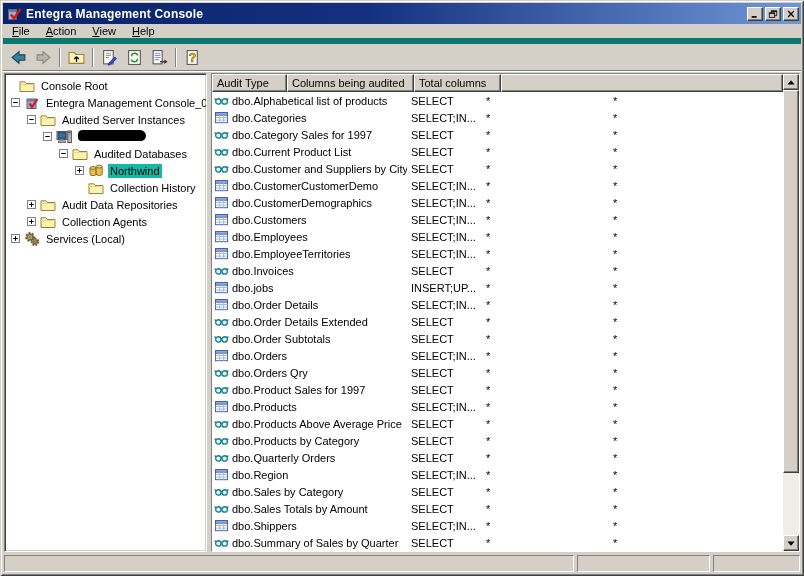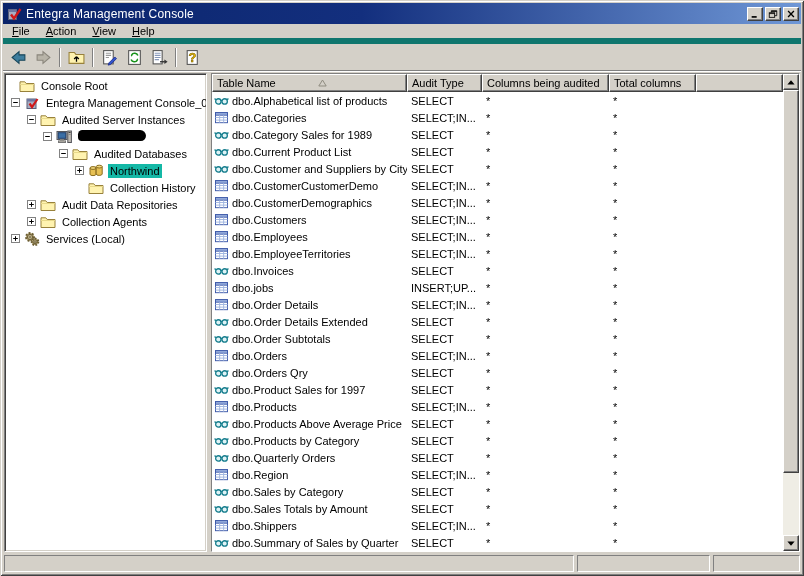--- a/index.html
+++ b/index.html
@@ -12,21 +12,21 @@
                 inset 2px 2px 0 #ffffff, inset -2px -2px 0 #808080;
     padding:3px;display:flex;flex-direction:column;
   }
 
   
   .titlebar{
     height:21px;flex:0 0 21px;display:flex;align-items:center;padding:0 2px 0 3px;
     background:linear-gradient(90deg,#0A246A 0%,#132F7E 45%,#6F97D6 100%);
   }
   .titlebar .ticon{width:16px;height:16px;margin-right:4px;flex:0 0 16px;}
-  .titlebar .ttext{color:#fff;font-weight:normal;font-size:12px;letter-spacing:.2px;flex:1;
+  .titlebar .ttext{color:#fff;font-weight:bold;font-size:12px;letter-spacing:.2px;flex:1;
     white-space:nowrap;overflow:hidden;}
   .winbtn{
     width:16px;height:14px;margin-left:2px;background:#D4D0C8;display:flex;align-items:center;justify-content:center;
     border-top:1px solid #fff;border-left:1px solid #fff;border-right:1px solid #404040;border-bottom:1px solid #404040;
     box-shadow: inset -1px -1px 0 #808080;
   }
   .winbtn svg{width:10px;height:10px;}
 
   
   .menubar{
@@ -319,26 +319,20 @@
               <circle cx="11" cy="10.8" r="0.8" fill="#fff"></circle>
             </g>
           </svg>
           <span class="tlabel">Services (Local)</span>
         </div>
       </div>
     <div class="splitter"></div>
     <div class="list-pane sunken">
       <div class="list-main">
         <div class="list-header" id="list-header">
-            <div class="hcell w0">
-              <span>Table Name</span>
-              <span class="sort"><svg width="9" height="8" viewBox="0 0 9 8">
-                  <polygon points="4.5,1 8.2,7 0.8,7" fill="#D4D0C8" stroke="#8f8c80"></polygon>
-                </svg></span>
-            </div>
             <div class="hcell w1">
               <span>Audit Type</span>
             </div>
             <div class="hcell w2">
               <span>Columns being audited</span>
             </div>
             <div class="hcell w3">
               <span>Total columns</span>
             </div>
             <div class="hcell w4">
@@ -380,21 +374,21 @@
               <div class="lcell name w0">
                 <svg viewBox="0 0 16 14">
                   <g fill="#DFF3F6" stroke="#177E8E" stroke-width="1.4">
                     <circle cx="4.6" cy="8" r="2.9"></circle>
                     <circle cx="11.4" cy="8" r="2.9"></circle>
                     <path d="M7.3 7.4 q0.7 -1.1 1.4 0" fill="none"></path>
                     <path d="M1.9 6.3 L0.6 4.8" fill="none"></path>
                     <path d="M14.1 6.3 L15.4 4.8" fill="none"></path>
                   </g>
                 </svg>
-                <span>dbo.Category Sales for 1989</span>
+                <span>dbo.Category Sales for 1997</span>
               </div>
               <div class="lcell w1">SELECT</div>
               <div class="lcell w2">*</div>
               <div class="lcell w3">*</div>
             </div>
             <div class="lrow">
               <div class="lcell name w0">
                 <svg viewBox="0 0 16 14">
                   <g fill="#DFF3F6" stroke="#177E8E" stroke-width="1.4">
                     <circle cx="4.6" cy="8" r="2.9"></circle>

